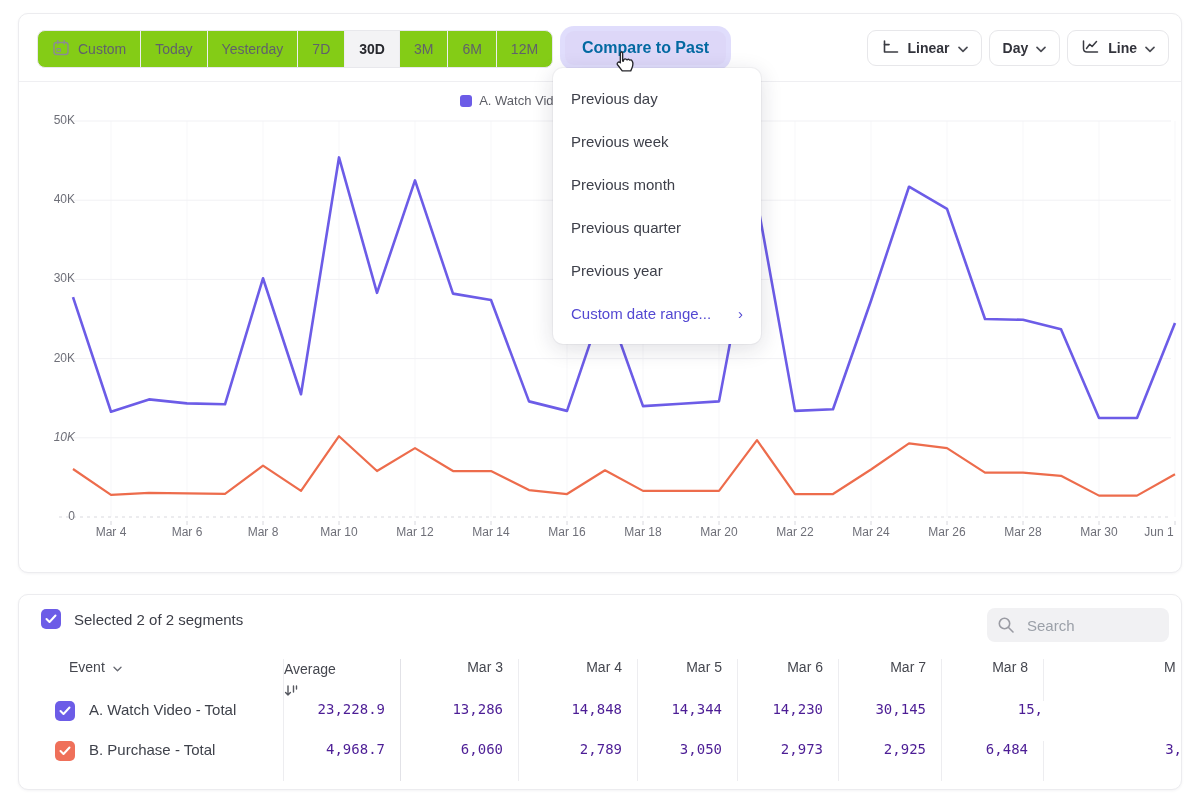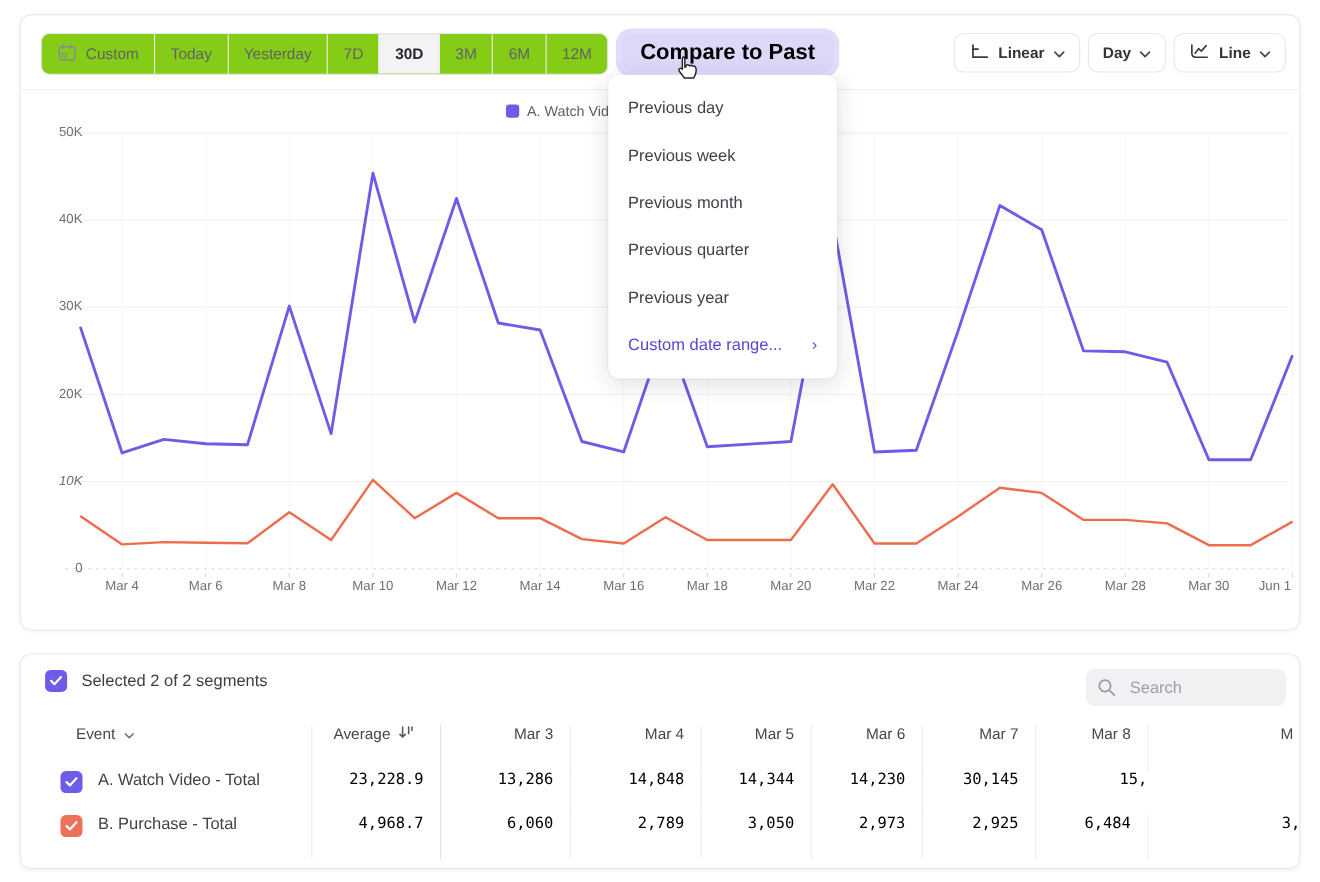--- a/index.html
+++ b/index.html
@@ -11,21 +11,21 @@
 
   
   #toolbar{position:absolute;left:0;top:0;right:0;height:67px;border-bottom:1px solid #efeff2;}
   #range-group{position:absolute;left:18px;top:16px;height:36px;display:flex;align-items:stretch;
     border:1px solid #e8e8ec;border-radius:8px;overflow:hidden;background:#84cc16;}
   .range-cell{display:flex;align-items:center;gap:8px;padding:0 14px;font-size:14px;color:#60616b;
     border-left:1px solid #ededf0;cursor:pointer;white-space:nowrap;}
   .range-cell:first-child{border-left:none;}
   .range-cell.active{background:#f3f3f5;color:#27282e;font-weight:700;}
   #compare-btn{position:absolute;left:546px;top:17px;height:34px;display:flex;align-items:center;
-    padding:0 17px;border-radius:9px;background:#ddd7f8;color:#000000;font-size:20px;font-weight:600;
+    padding:0 17px;border-radius:9px;background:#ddd7f8;color:#0369a1;font-size:16px;font-weight:600;
     box-shadow:0 0 0 5px rgba(132,120,243,.25);cursor:pointer;white-space:nowrap;}
   #view-group{position:absolute;right:12px;top:16px;display:flex;gap:7px;}
   .view-btn{height:36px;display:flex;align-items:center;gap:8px;padding:0 13px;border:1px solid #e7e7ea;
     border-radius:9px;background:#fff;font-size:14px;font-weight:600;color:#32333b;box-sizing:border-box;cursor:pointer;}
 
   
   #chart-region{position:absolute;left:0;top:67px;right:0;bottom:0;}
   #chart-svg{position:absolute;left:0;top:0;}
   #legend{position:absolute;left:0;right:0;top:12px;display:flex;justify-content:center;gap:26px;padding-right:56px;}
   .legend-item{display:flex;align-items:center;gap:7px;cursor:pointer;}
@@ -56,24 +56,24 @@
   #search-input::placeholder{color:#9ba0a8;}
   .tgrid{display:grid;grid-template-columns:265px 117px 118px 119px 100px 101px 103px 102px 139px;}
   #data-table{position:absolute;left:0;top:64px;right:0;}
   .c{display:flex;align-items:flex-start;border-right:1px solid #ededf0;box-sizing:border-box;overflow:hidden;}
   .c.last{border-right:none;}
   .c.darker{border-right-color:#e2e2e7;}
   .hrow{height:42px;}
   .drow{height:40px;}
   .hcell{font-size:14px;font-weight:500;color:#45474f;justify-content:flex-end;padding-right:15px;white-space:nowrap;}
   .hcell.event{justify-content:flex-start;padding-left:50px;gap:8px;cursor:pointer;}
-  .hcell.avg{gap:7px;padding-right:22px;cursor:pointer;}
+  .hcell.avg{gap:7px;padding-right:0;cursor:pointer;flex-direction:column;}
   .hcell.cut{justify-content:flex-start;padding-left:120px;}
   .ncell{justify-content:flex-end;padding-right:15px;font-family:"DejaVu Sans Mono",monospace;
-    font-size:14px;color:#000000;white-space:nowrap;}
+    font-size:14px;color:#4c1d95;white-space:nowrap;}
   .ncell.cut{padding-right:1px;}
   .rowlabel{padding-left:36px;gap:14px;font-size:15px;color:#3f424b;white-space:nowrap;}
 </style>
 </head>
 <body>
 
 <div class="card" id="chart-card">
 
   <div id="toolbar">
     <div id="range-group">

